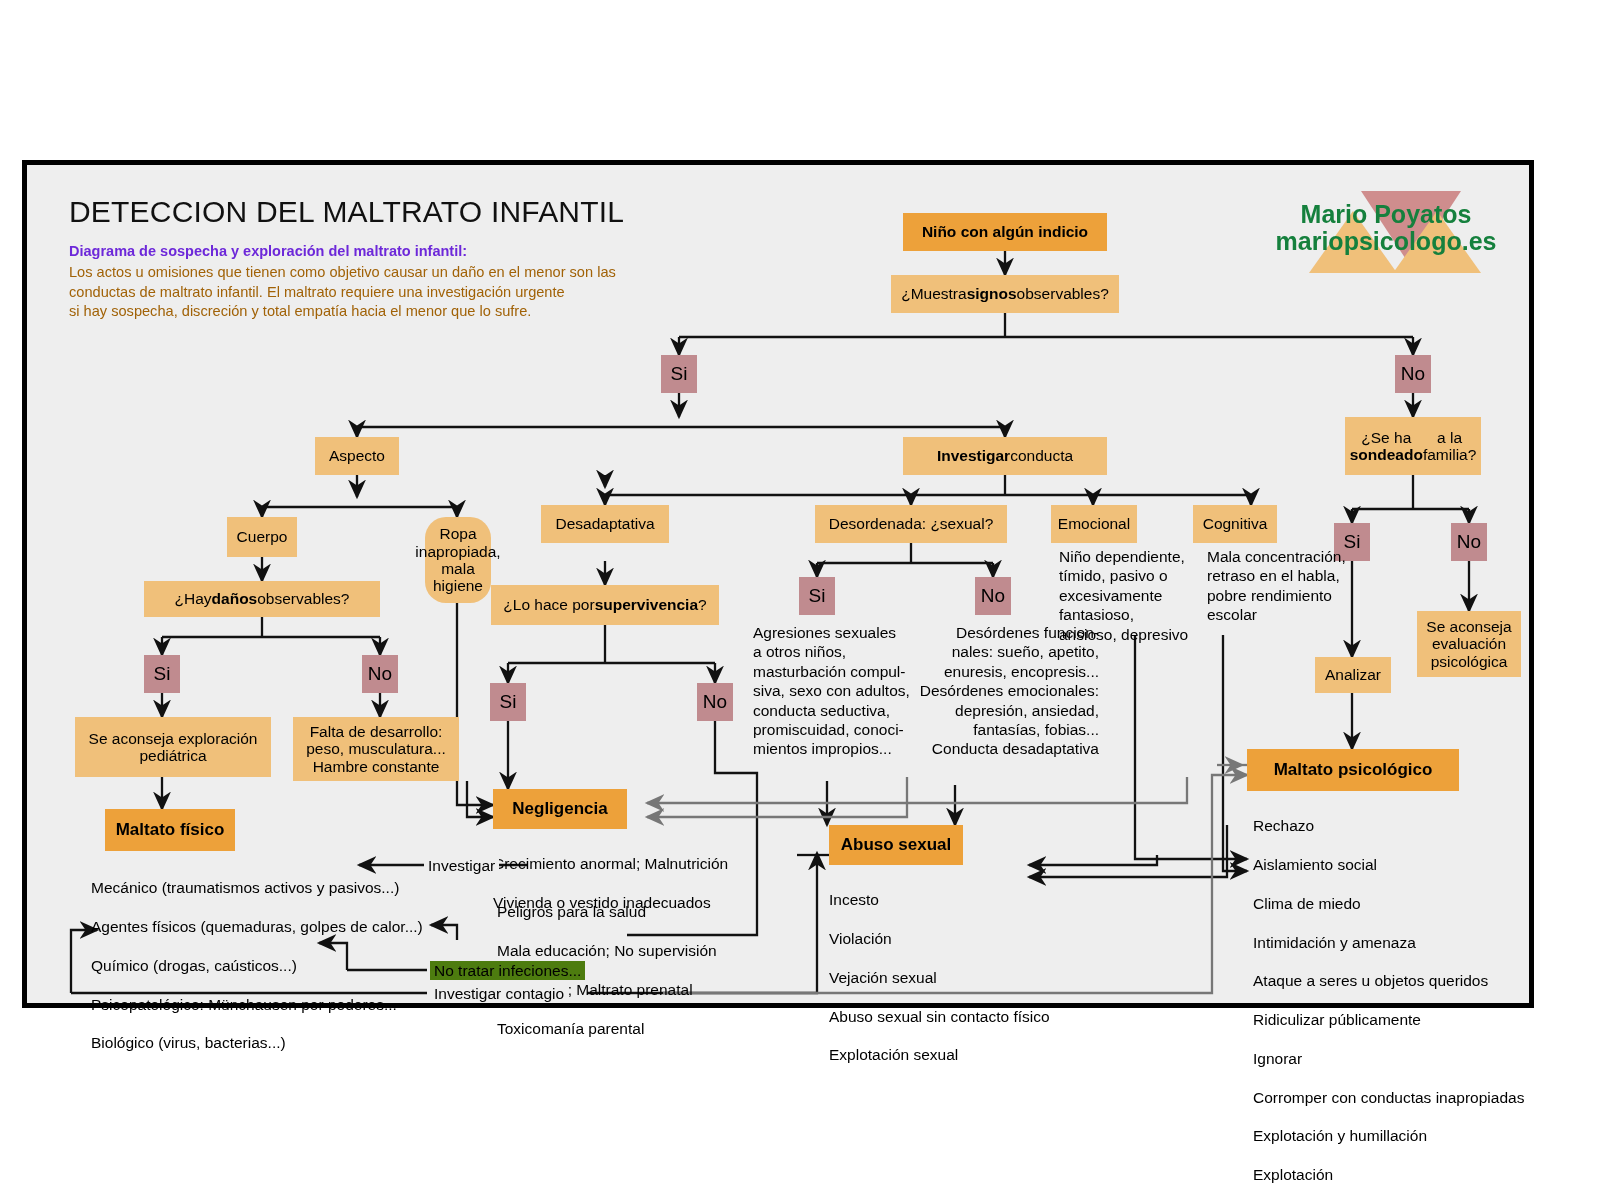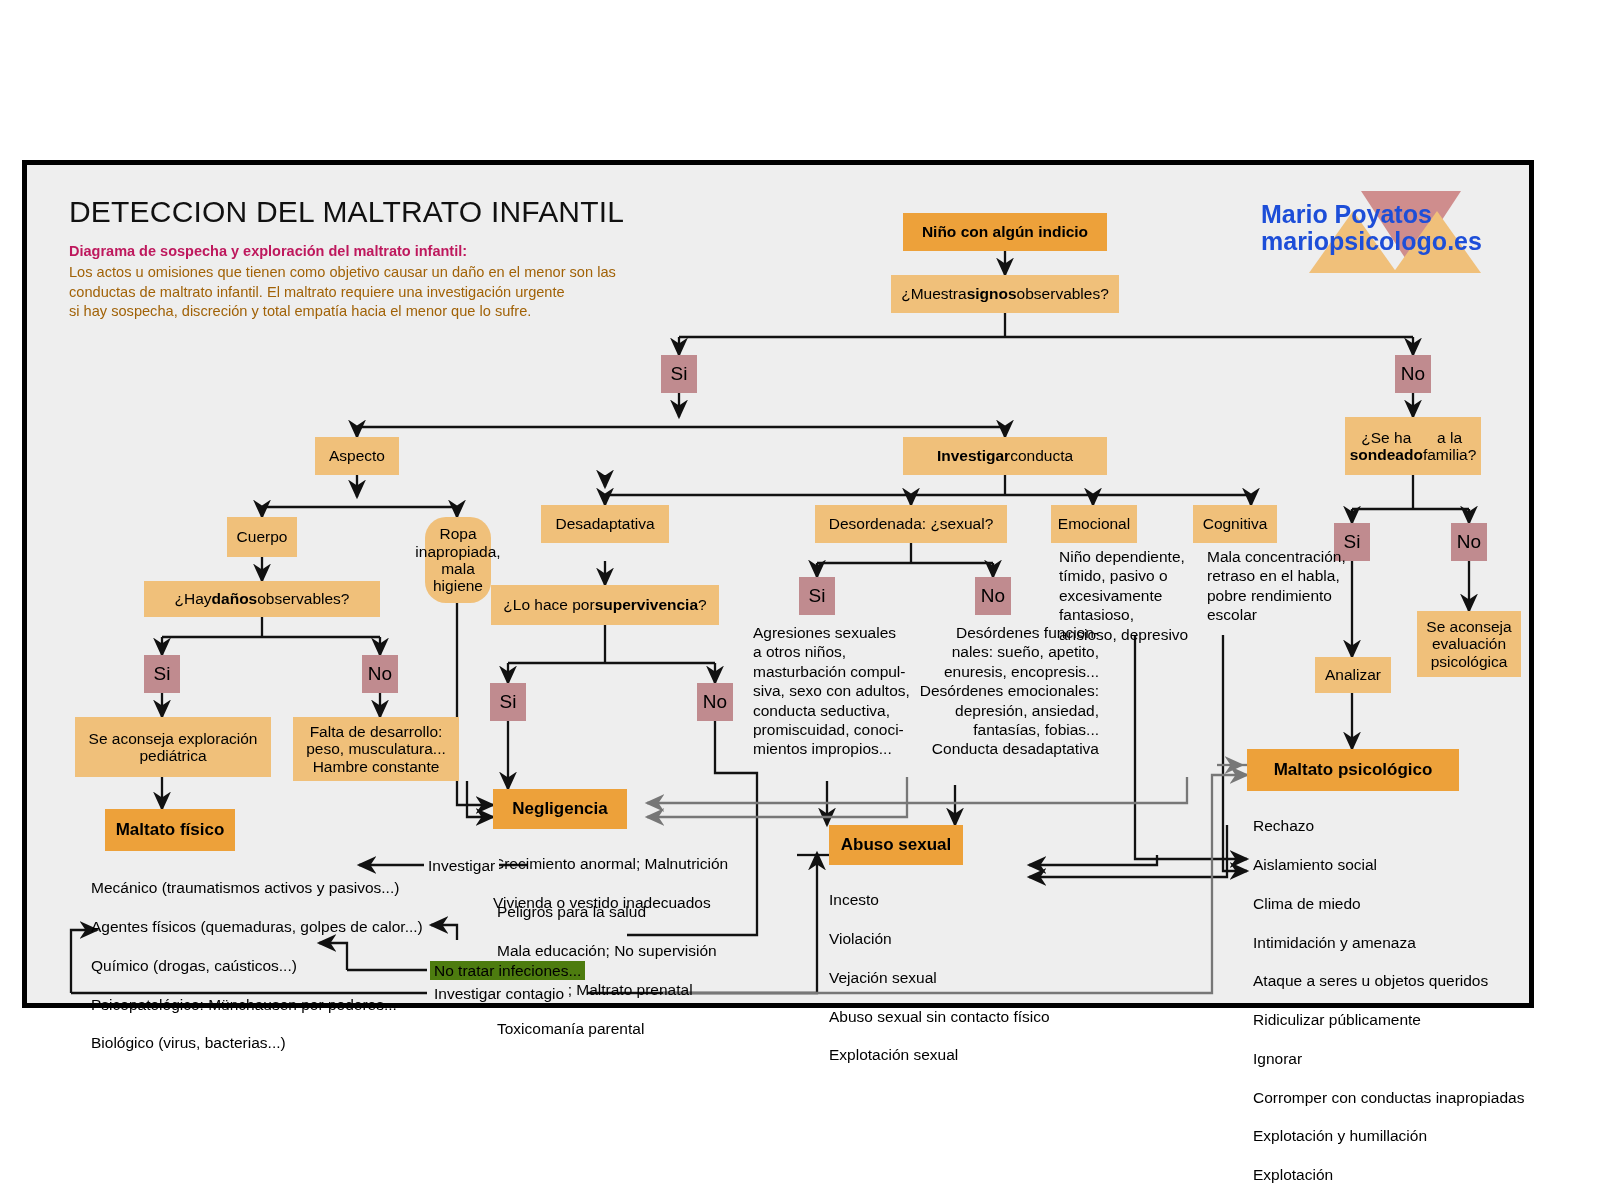--- a/index.html
+++ b/index.html
@@ -25,28 +25,28 @@
   .node b{font-weight:bold;}
 
   
   .txt{
     position:absolute;box-sizing:border-box;color:#000;
     font-size:15.5px;line-height:1.25;white-space:pre-line;
   }
 
   
   #title{position:absolute;left:42px;top:30px;font-size:30px;letter-spacing:.2px;color:#111;}
-  #lead-strong{position:absolute;left:20px;top:78px;font-size:14.5px;font-weight:bold;color:#be185d;}
+  #lead-strong{position:absolute;left:20px;top:78px;font-size:14.5px;font-weight:bold;color:#6d28d9;}
   #lead-body{position:absolute;left:20px;top:98px;font-size:14.6px;line-height:1.35;white-space:pre-line;color:#a16207;}
 
   
   #logo{position:absolute;right:18px;top:20px;width:250px;height:92px;}
   #logo .tri{position:absolute;width:0;height:0;}
-  #logo-text{position:absolute;left:0;top:16px;width:250px;
-    font-size:25px;font-weight:bold;line-height:1.08;color:#1d4ed8;white-space:pre-line;}
+  #logo-text{position:absolute;left:0;top:16px;width:250px;text-align:center;
+    font-size:25px;font-weight:bold;line-height:1.08;color:#15803d;white-space:pre-line;}
 
   svg#wires{position:absolute;left:0;top:0;width:1512px;height:848px;pointer-events:none;}
 </style>
 </head>
 <body>
 
 <div id="stage">
 
   <div id="frame">
 

